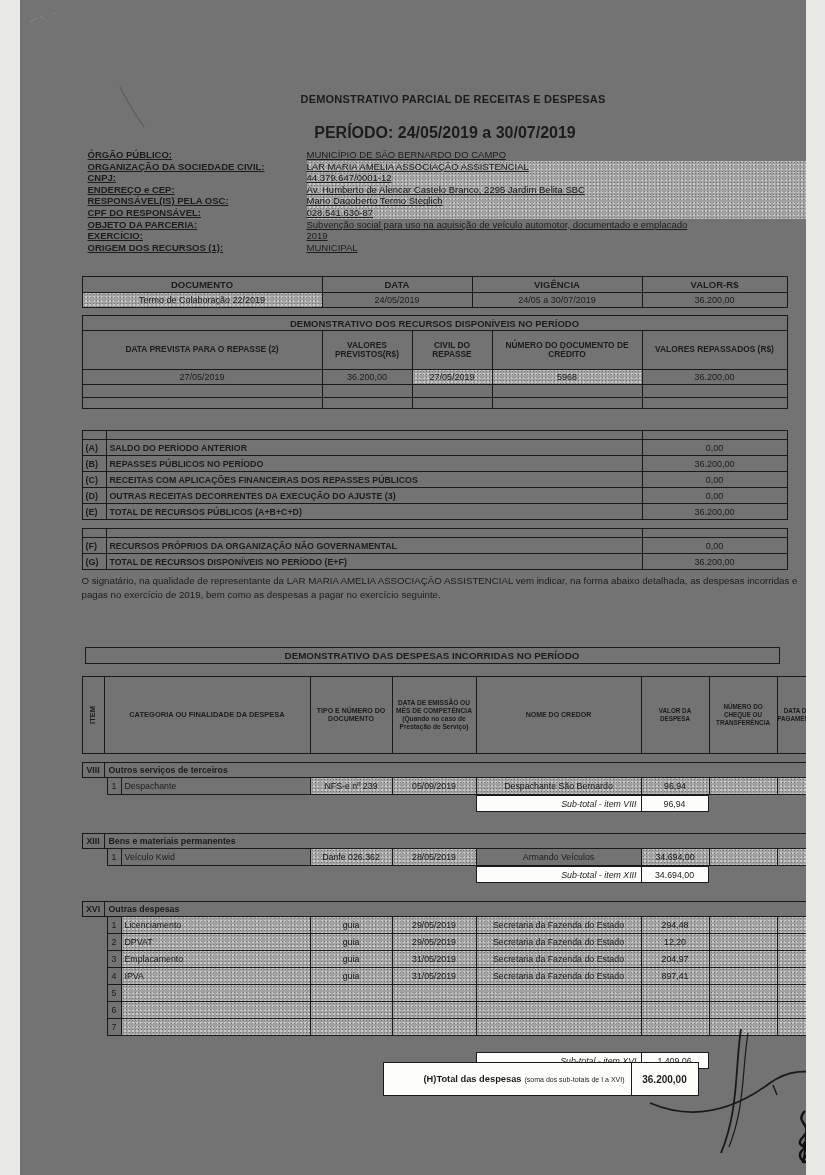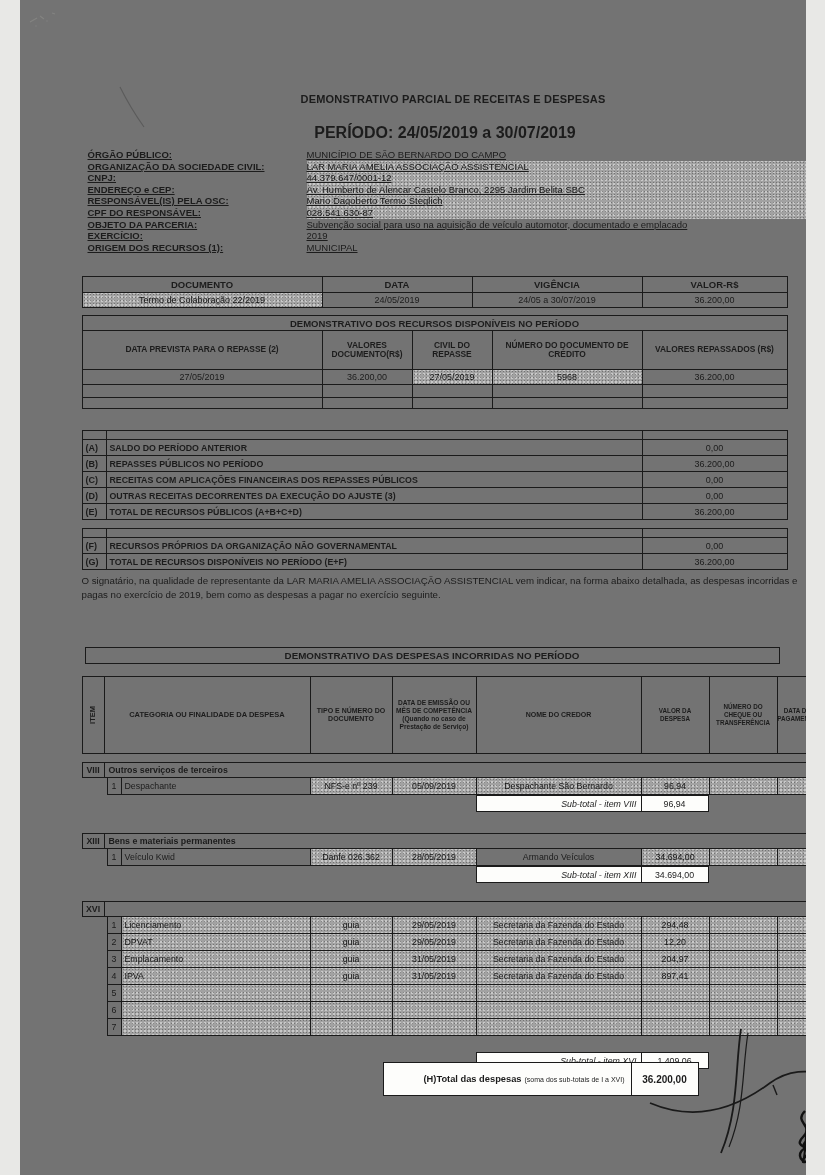--- a/index.html
+++ b/index.html
@@ -163,21 +163,21 @@
       <div class="tcell c-val">36.200,00</div>
     </div>
   </div>
 
   <div class="tbl" style="top:315px;">
     <div class="trow t2-title">
       <div class="tcell" style="flex:1;border-right:none;font-weight:bold;">DEMONSTRATIVO DOS RECURSOS DISPONÍVEIS NO PERÍODO</div>
     </div>
     <div class="trow t2-head">
       <div class="tcell c2-a">DATA PREVISTA PARA O REPASSE (2)</div>
-      <div class="tcell c2-b">VALORES DOCUMENTO(R$)</div>
+      <div class="tcell c2-b">VALORES PREVISTOS(R$)</div>
       <div class="tcell c2-c">CIVIL DO REPASSE</div>
       <div class="tcell c2-d">NÚMERO DO DOCUMENTO DE CRÉDITO</div>
       <div class="tcell c2-e">VALORES REPASSADOS (R$)</div>
     </div>
     <div class="trow r-data">
       <div class="tcell c2-a">27/05/2019</div>
       <div class="tcell c2-b">36.200,00</div>
       <div class="tcell c2-c redact">27/05/2019</div>
       <div class="tcell c2-d redact">5968</div>
       <div class="tcell c2-e">36.200,00</div>
@@ -305,20 +305,21 @@
     </div>
     <div class="subtotal">
       <div class="st-label">Sub-total - item XIII</div>
       <div class="st-val">34.694,00</div>
     </div>
   </div>
 
   <div class="sec" style="top:901px;">
     <div class="sec-head">
       <div class="sec-roman">XVI</div>
+      <div class="sec-name">Outras despesas</div>
     </div>
 
     <div class="sec-row">
       <div class="dc dc-num">1</div>
       <div class="dc dc-cat redact">Licenciamento</div>
       <div class="dc dc-tipo redact">guia</div>
       <div class="dc dc-data redact">29/05/2019</div>
       <div class="dc dc-nome redact">Secretaria da Fazenda do Estado</div>
       <div class="dc dc-valor redact">294,48</div>
       <div class="dc dc-chq redact"></div>

